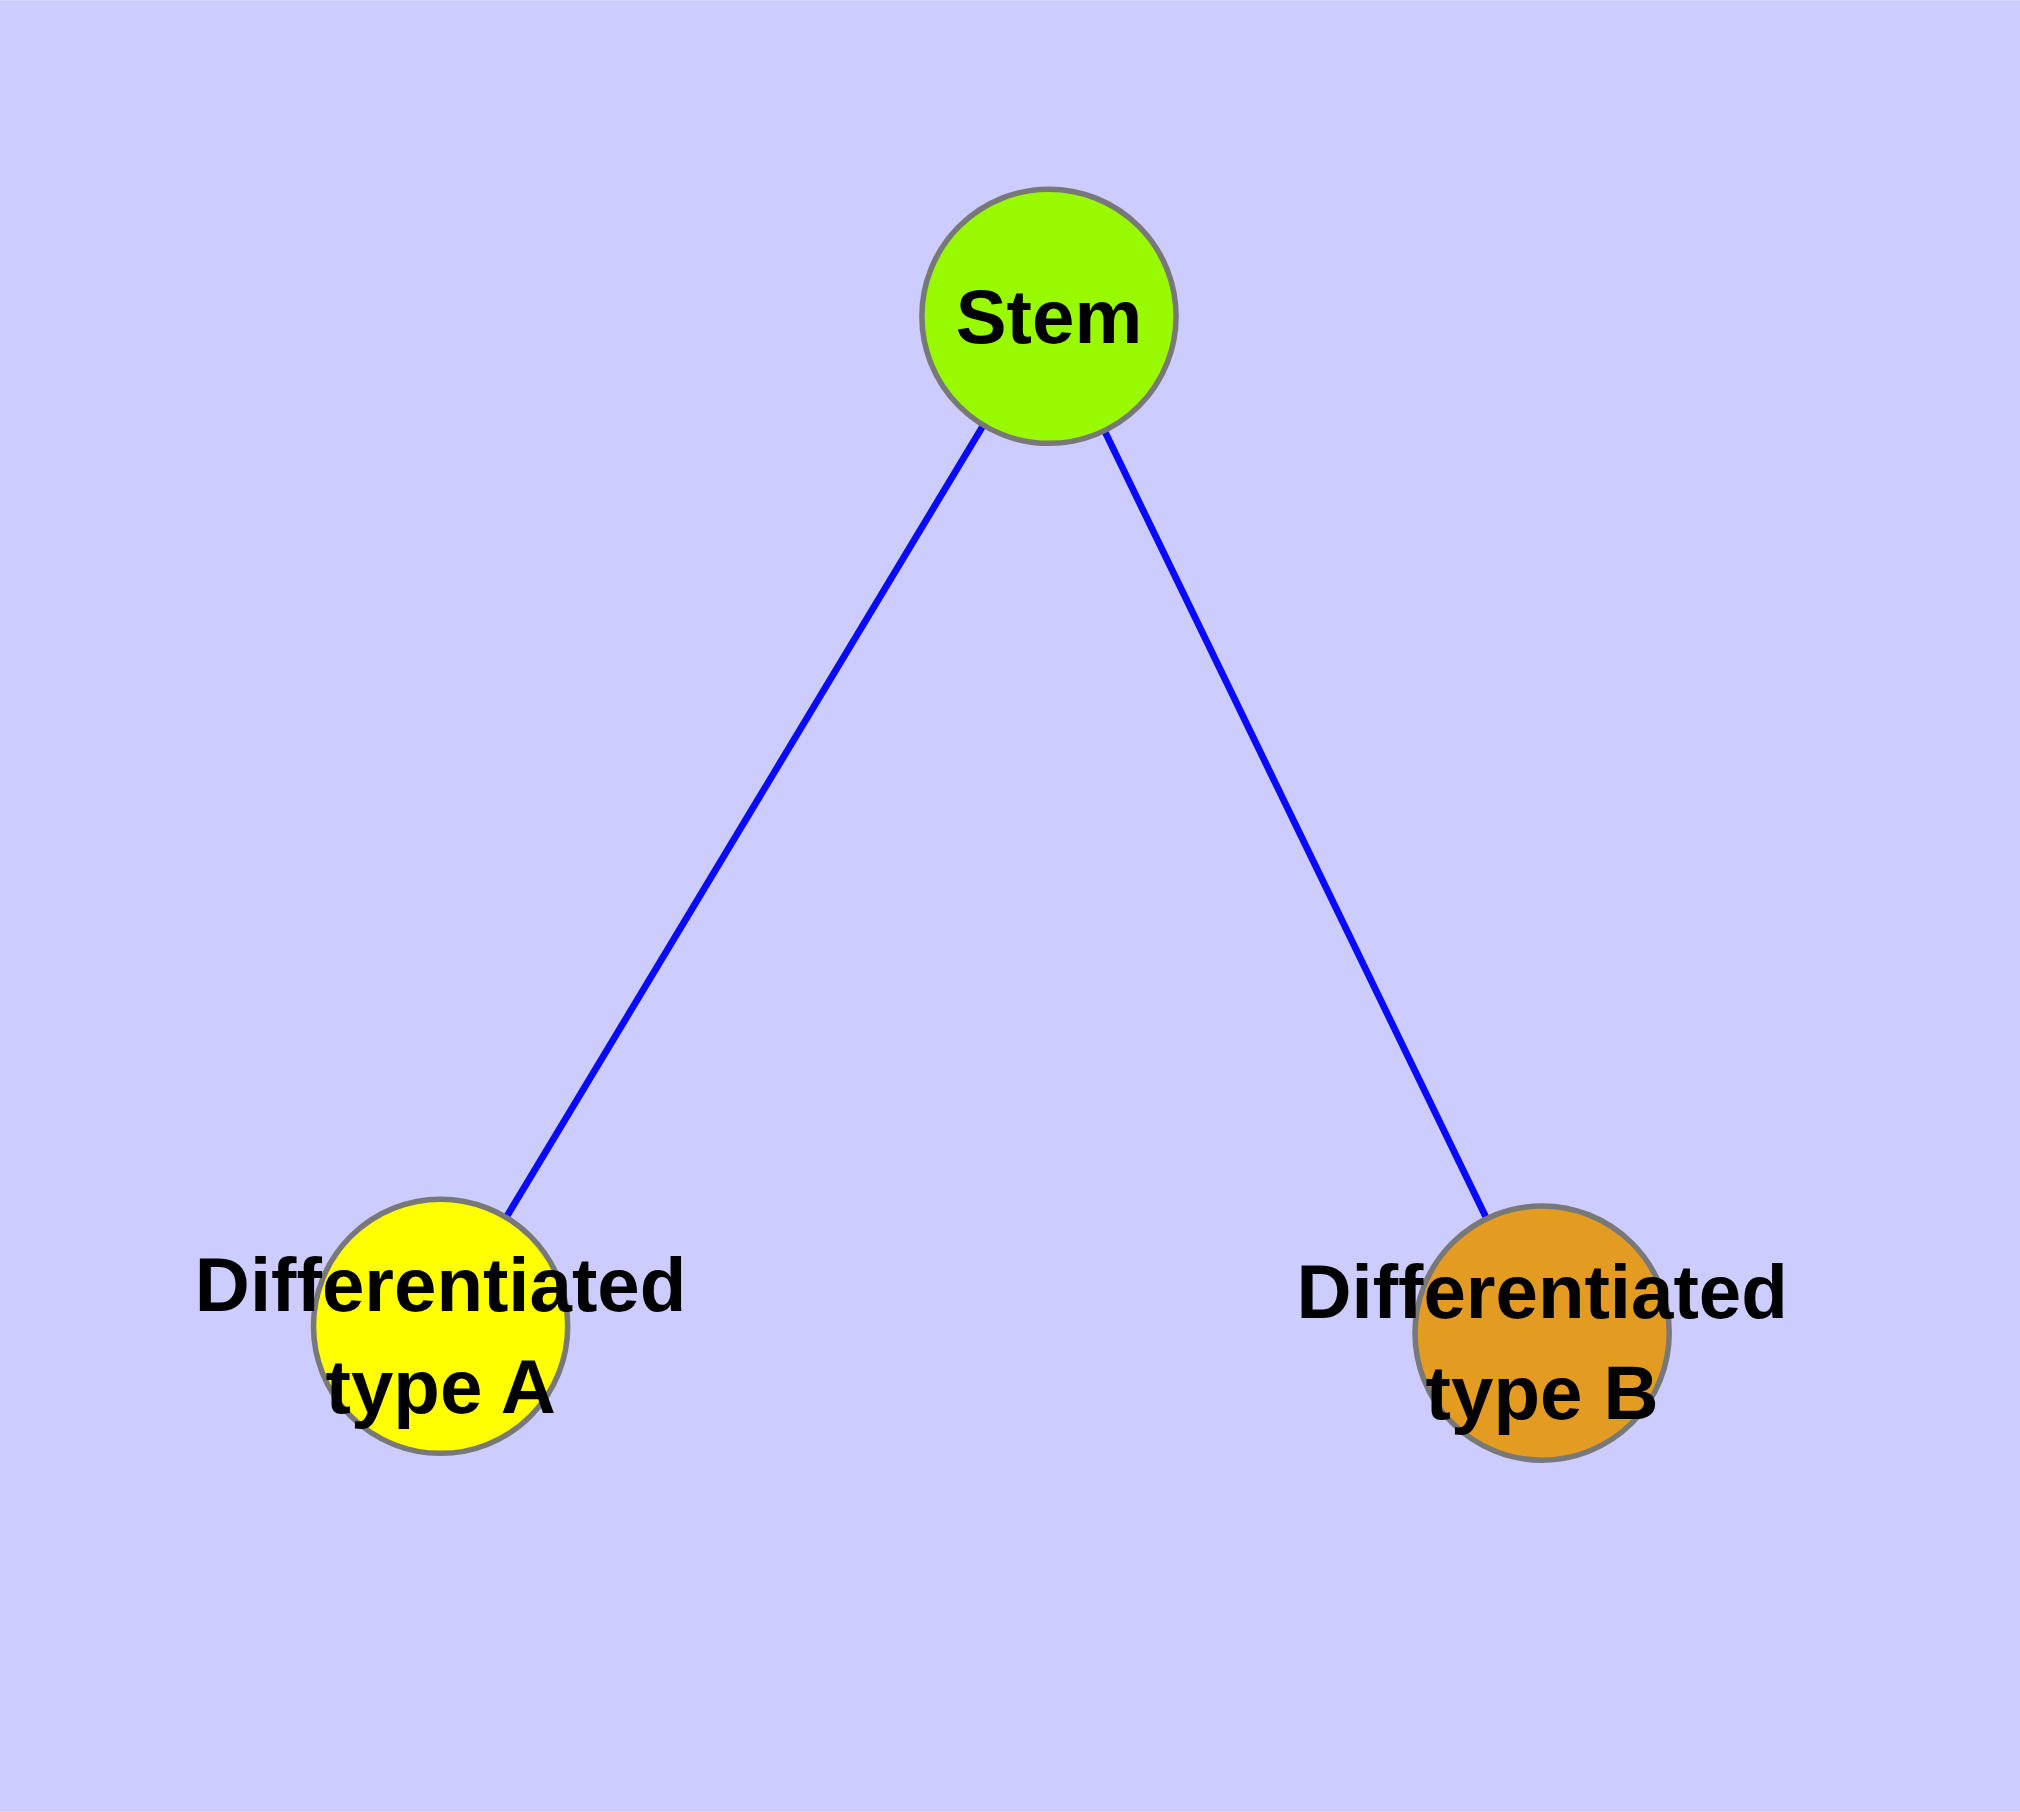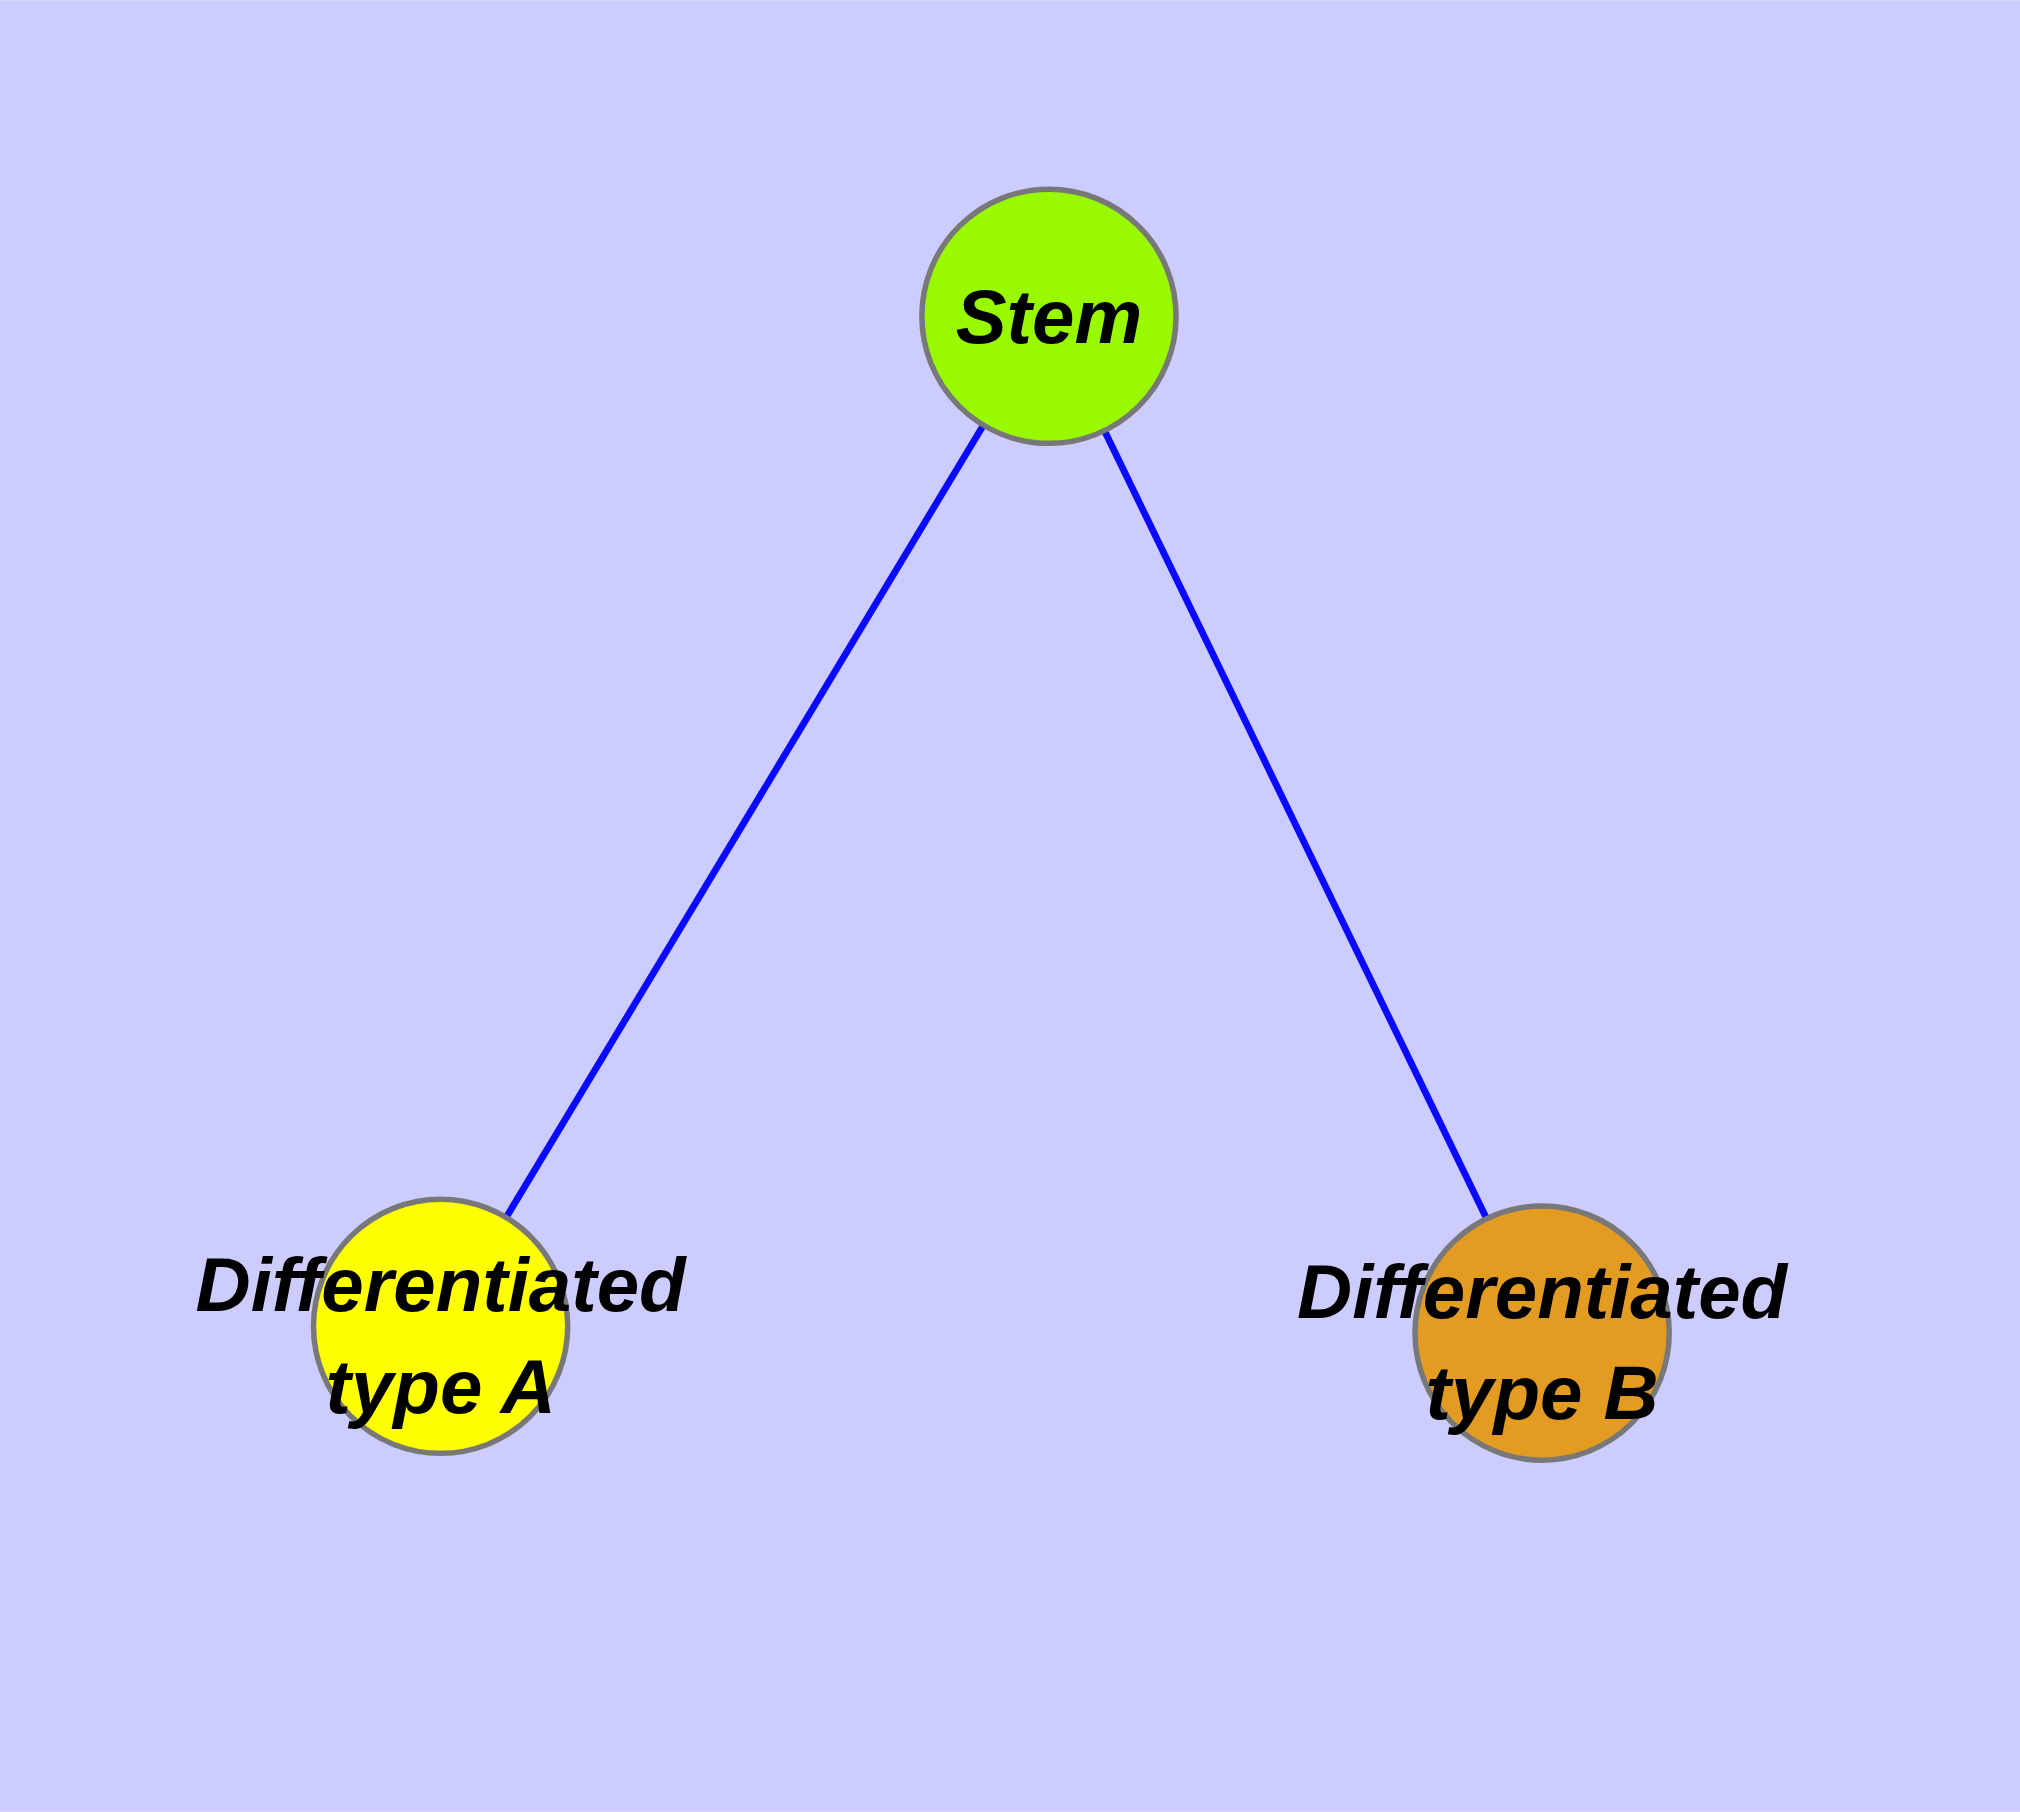--- a/index.html
+++ b/index.html
@@ -5,21 +5,20 @@
   html, body {
     margin: 0;
     padding: 0;
     width: 100%;
     height: 100%;
     overflow: hidden;
   }
   .canvas-wrap {
     width: 100%;
     height: 100%;
-    font-style: italic;
   }
   svg {
     display: block;
     width: 100%;
     height: 100%;
   }
   .node-label {
     font-family: "Liberation Sans", sans-serif;
     font-weight: bold;
     font-size: 90px;

